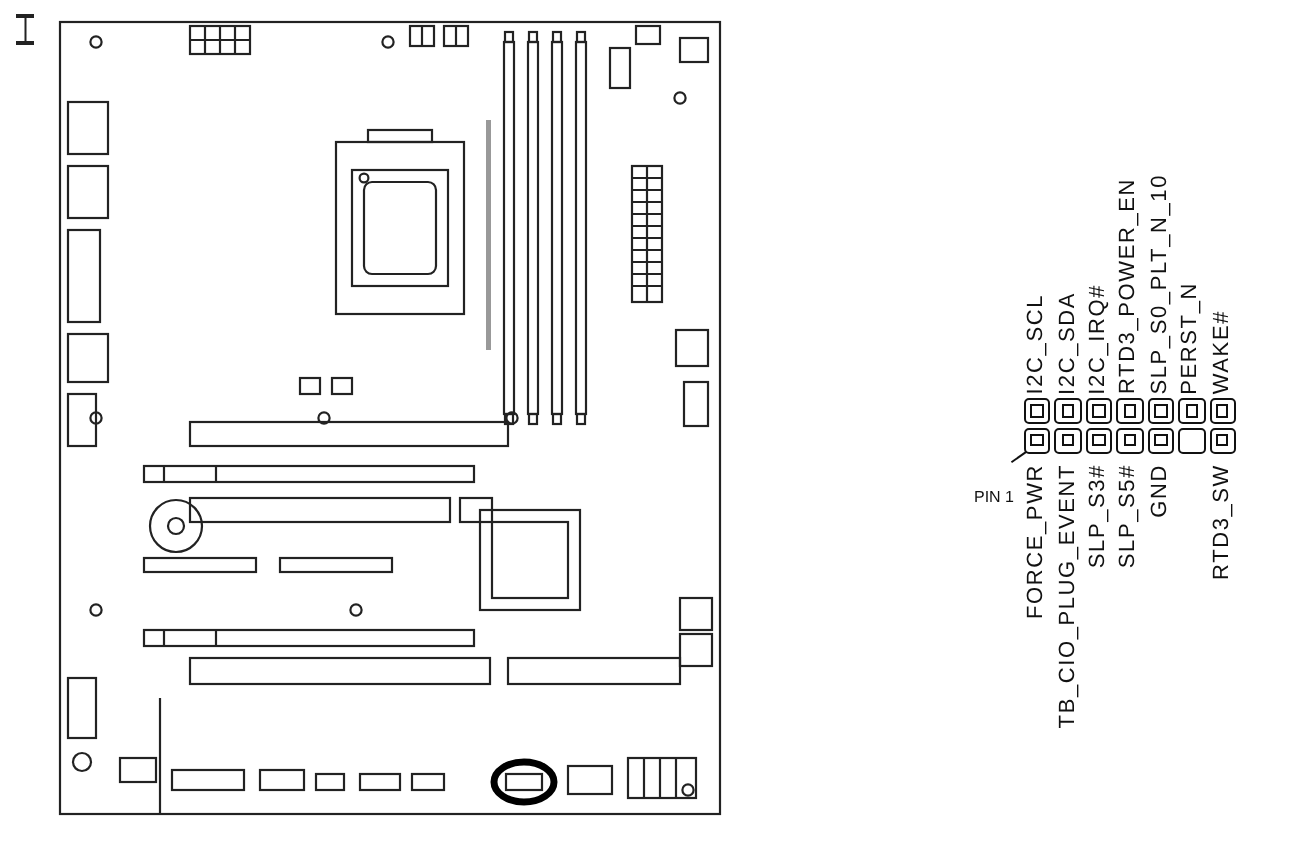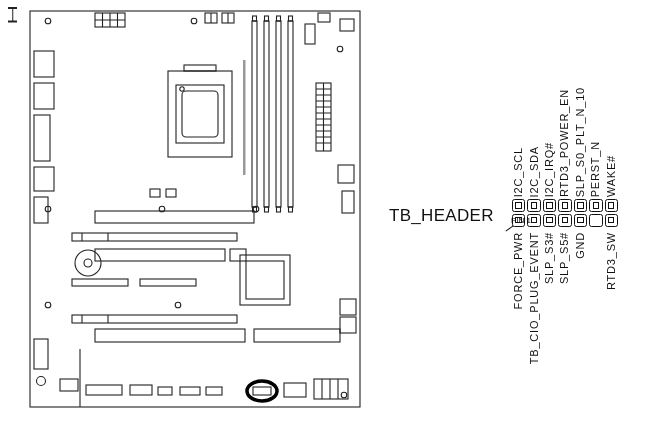--- a/index.html
+++ b/index.html
@@ -24,21 +24,21 @@
     content: ""; position: absolute; left: 0; top: 0; width: 100%; height: 1.5px;
     background: #222; box-shadow: 0 13.5px 0 #222;
   }
 
   .board { position: absolute; left: 22px; top: 5px; }
 
   .tb-title {
     position: absolute; left: 389px; top: 206px;
     font-size: 17px; letter-spacing: .3px; color: #111;
   }
-  .pin1-label { position: absolute; left: 487px; top: 216px; font-size: 8px; color: #111; margin-left: 24px; }
+  .pin1-label { position: absolute; left: 487px; top: 244px; font-size: 8px; color: #111; }
   .pin1-line {
     position: absolute; left: 505px; top: 228px; width: 9px; height: 1.3px;
     background: #111; transform: rotate(-35deg);
   }
 
   .pin-header { position: absolute; left: 511px; top: 199px; width: 108px; }
   .pin-row { display: flex; }
   .pin-row + .pin-row { margin-top: 1.5px; }
   .pin-cell {
     flex: 1 1 0; height: 11px; margin: 0 1px;
@@ -173,21 +173,20 @@
         <circle cx="26" cy="300" r="2.8"></circle>
         <circle cx="156" cy="300" r="2.8"></circle>
         <circle cx="322" cy="390" r="2.8"></circle>
       </g>
       <g>
         <ellipse cx="240" cy="386" rx="15" ry="10" stroke="#000" stroke-width="3.5"></ellipse>
       </g>
     </g>
   </svg>
 
-  <div class="tb-title">TB_HEADER</div>
 
   <div class="labels-top">
     <div class="label-col">
         <span class="vlabel">I2C_SCL</span>
       </div>
     <div class="label-col">
         <span class="vlabel">I2C_SDA</span>
       </div>
     <div class="label-col">
         <span class="vlabel">I2C_IRQ#</span>

